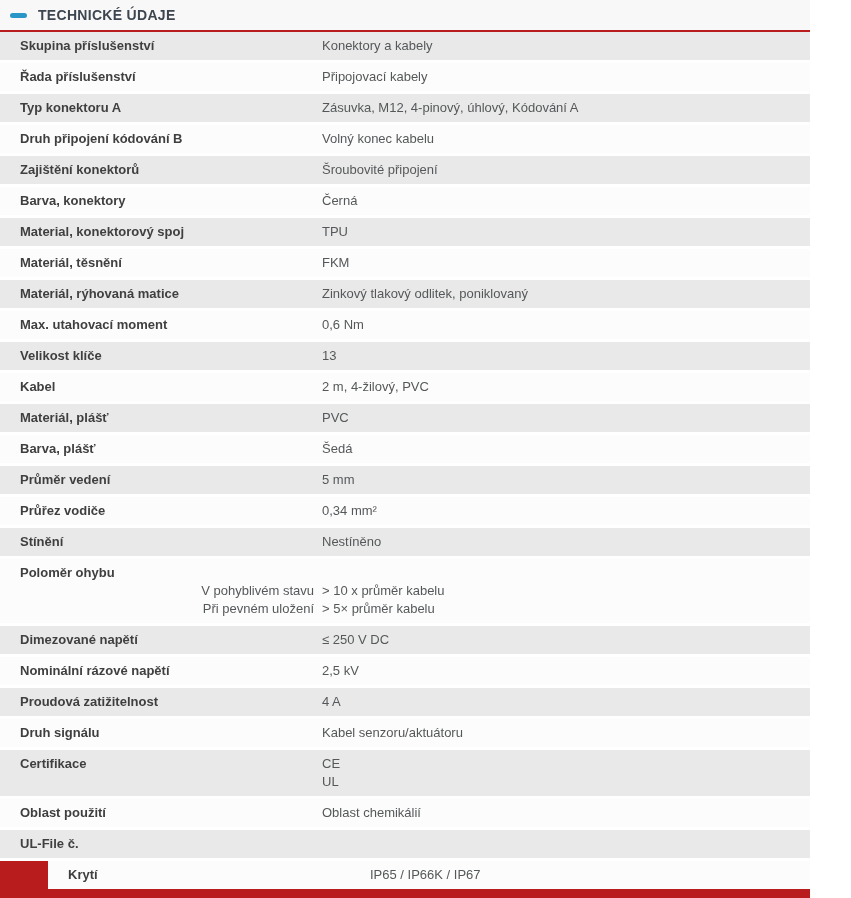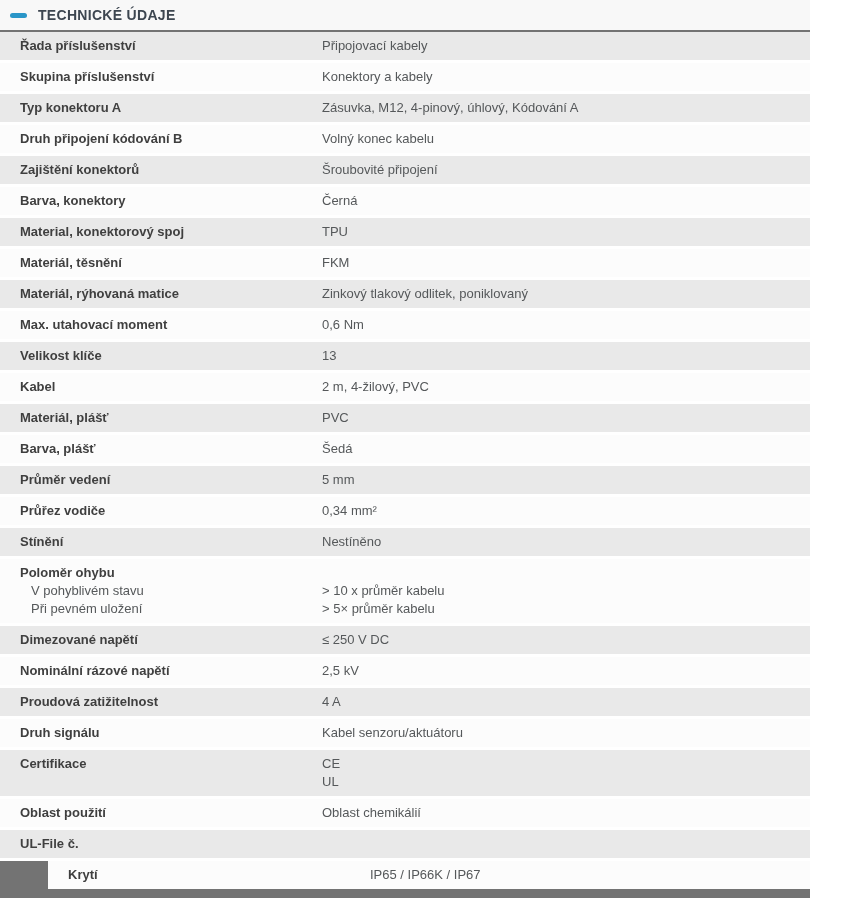--- a/index.html
+++ b/index.html
@@ -15,21 +15,21 @@
   * { box-sizing: border-box; }
   html, body {
     margin: 0;
     padding: 0;
     background: #ffffff;
     font-family: "Liberation Sans", "DejaVu Sans", sans-serif;
   }
   .page {
     width: 810px;
     min-height: 898px;
-    background: #737373;
+    background: #b91c1c;
   }
   .section-header {
     height: 30px;
     margin-bottom: 2px;
     display: flex;
     align-items: center;
     padding-left: 10px;
     background: var(--header-band);
     cursor: pointer;
   }
@@ -68,49 +68,50 @@
   }
   .cell-value {
     flex: 1;
     padding: 5px 12px 5px 0;
     color: var(--value-text);
   }
   .sub-label {
     font-weight: normal;
     color: var(--value-text);
     padding-left: 11px;
+    text-align: right;
   }
   .value-line { min-height: 18px; }
 </style>
 </head>
 <body>
 
 <div class="page">
 
   <div class="section-header">
     <span class="dash-icon"></span>
     <span class="section-title">TECHNICKÉ ÚDAJE</span>
   </div>
 
   <div class="spec-table">
     <div class="row">
       <div class="cell-label">
+        <div>Skupina příslušenství</div>
+      </div>
+      <div class="cell-value">
+          <div class="value-line">Konektory a kabely</div>
+        </div>
+    </div>
+
+    <div class="row">
+      <div class="cell-label">
         <div>Řada příslušenství</div>
       </div>
       <div class="cell-value">
           <div class="value-line">Připojovací kabely</div>
-        </div>
-    </div>
-
-    <div class="row">
-      <div class="cell-label">
-        <div>Skupina příslušenství</div>
-      </div>
-      <div class="cell-value">
-          <div class="value-line">Konektory a kabely</div>
         </div>
     </div>
 
     <div class="row">
       <div class="cell-label">
         <div>Typ konektoru A</div>
       </div>
       <div class="cell-value">
           <div class="value-line">Zásuvka, M12, 4-pinový, úhlový, Kódování A</div>
         </div>

